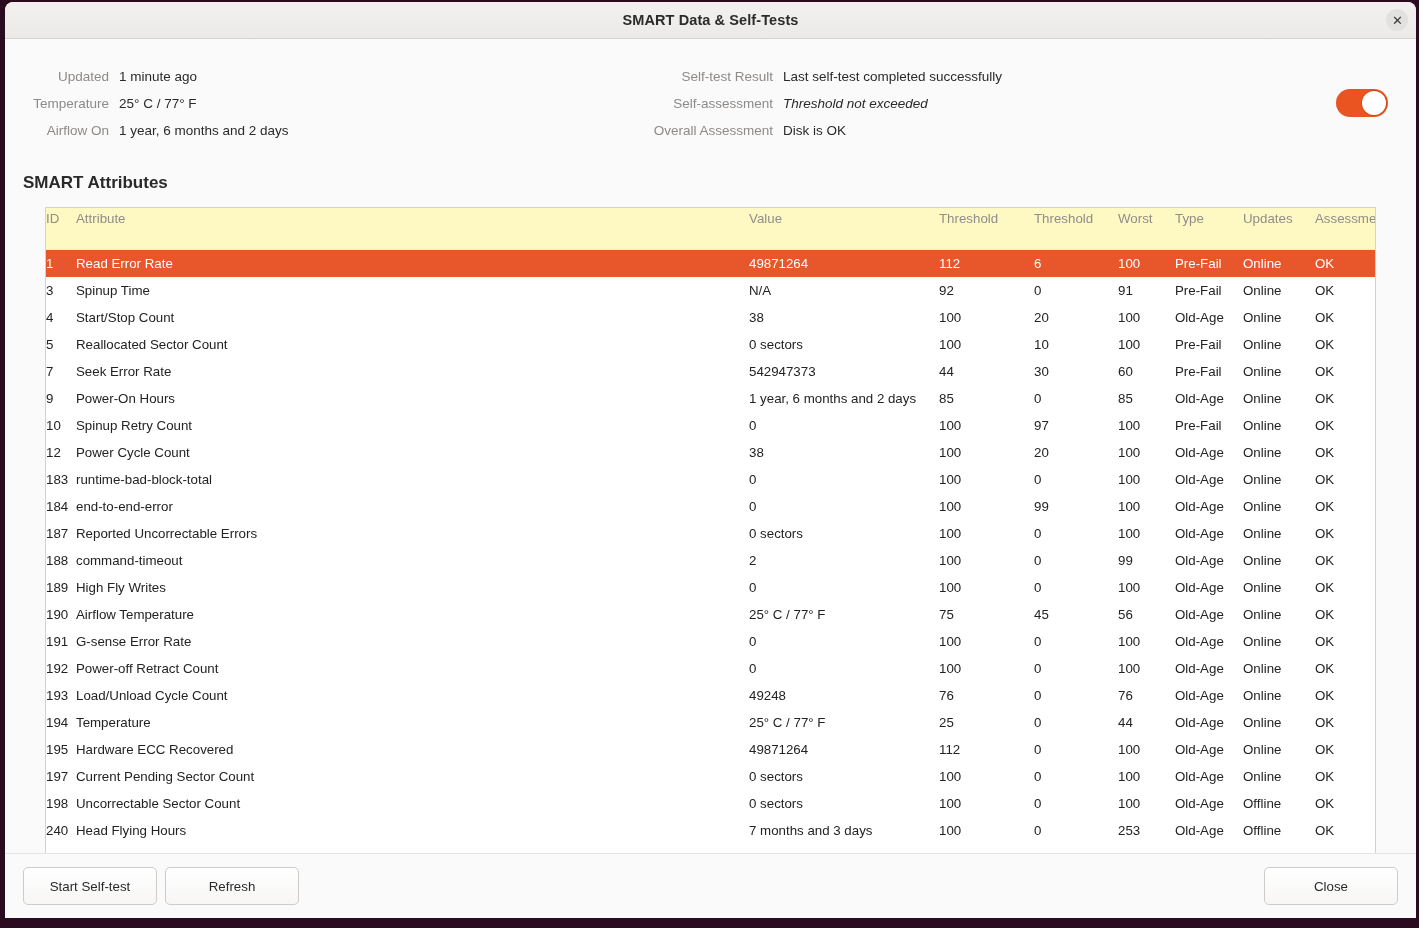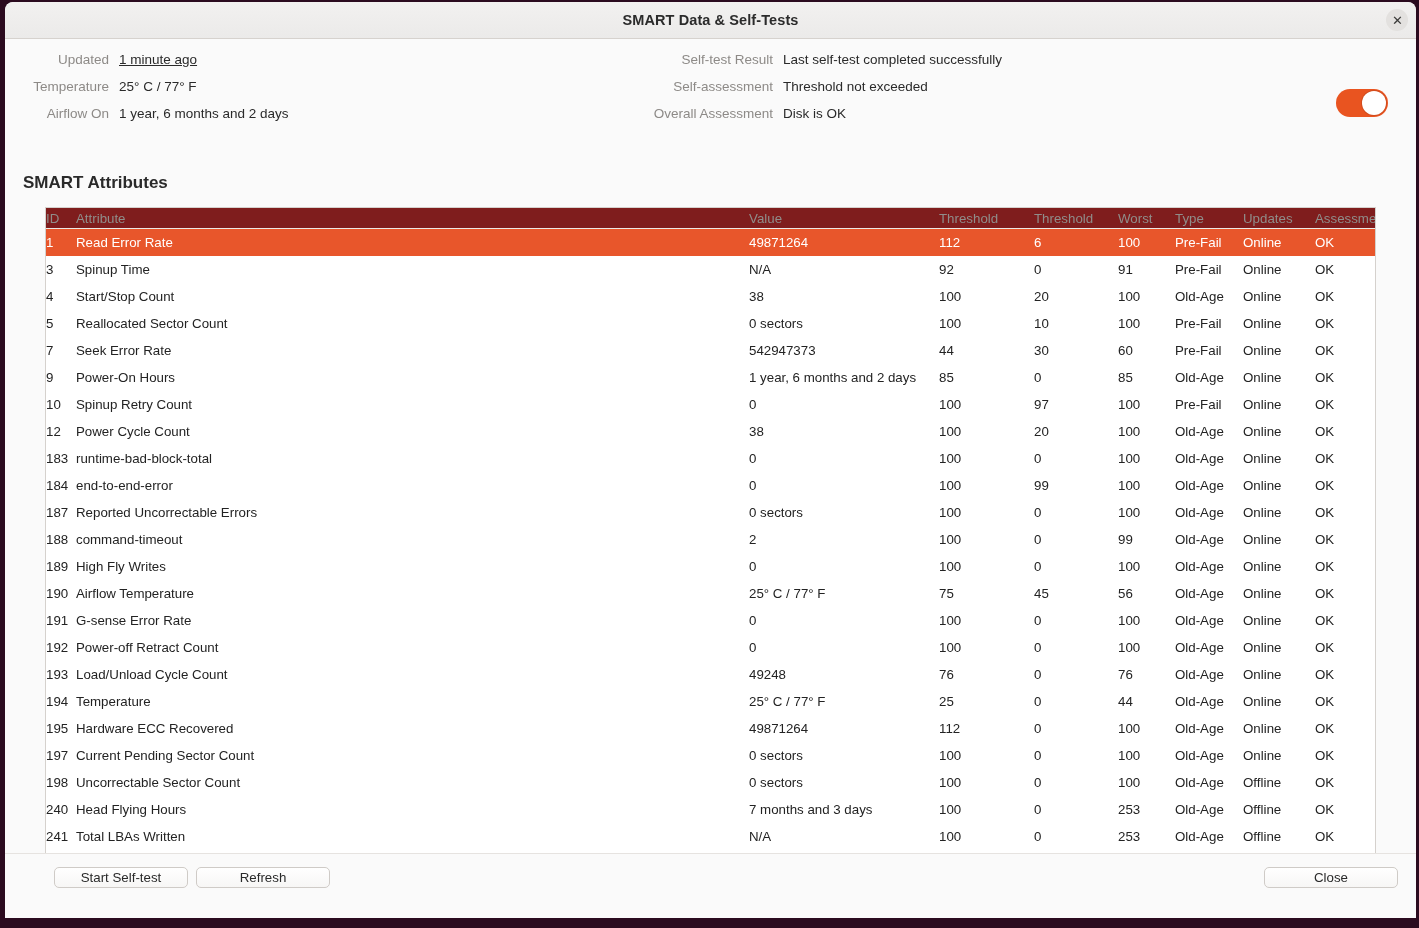--- a/index.html
+++ b/index.html
@@ -71,49 +71,49 @@
     flex: 1 1 auto;
     position: relative;
     background: #fafafa;
     padding: 0;
   }
 
   
   #summary {
     position: absolute;
     left: 0;
-    top: 10px;
+    top: 27px;
     width: 100%;
     height: 88px;
   }
   .sum-label {
     position: absolute;
     font-size: 13.5px;
     color: #8d8a87;
     text-align: right;
     white-space: nowrap;
   }
   .sum-value {
     position: absolute;
     font-size: 13.5px;
     color: #2a2a2a;
     white-space: nowrap;
   }
 
   #lbl-updated      { left: 0;   top: 3px;  width: 104px; }
-  #val-updated      { left: 114px; top: 3px; text-decoration: underline; }
+  #val-updated      { left: 114px; top: 3px; }
   #lbl-temperature  { left: 0;   top: 30px; width: 104px; }
   #val-temperature  { left: 114px; top: 30px; }
   #lbl-powered-on   { left: 0;   top: 57px; width: 104px; }
   #val-powered-on   { left: 114px; top: 57px; }
 
   #lbl-selftest     { left: 520px; top: 3px;  width: 248px; }
   #val-selftest     { left: 778px; top: 3px; }
   #lbl-selfassess   { left: 520px; top: 30px; width: 248px; }
-  #val-selfassess   { left: 778px; top: 30px; }
+  #val-selfassess   { left: 778px; top: 30px; font-style: italic; }
   #lbl-overall      { left: 520px; top: 57px; width: 248px; }
   #val-overall      { left: 778px; top: 57px; }
 
   
   #toggle {
     position: absolute;
     right: 28px;
     top: 50px;
     width: 52px;
     height: 28px;
@@ -157,22 +157,22 @@
   table.smart {
     width: 100%;
     border-collapse: collapse;
     table-layout: fixed;
     font-size: 13.3px;
   }
   table.smart th {
     font-weight: normal;
     color: #908d8a;
     text-align: left;
-    padding: 3px 0 2px 0;
-    background: #7f1d1d;
+    padding: 3px 0 23px 0;
+    background: #fef9c3;
     border-bottom: 1px solid #ebe8e5;
     font-size: 13.3px;
     white-space: nowrap;
   }
   table.smart td {
     color: #232323;
     padding: 2px 0;
     height: 23px;
     white-space: nowrap;
     overflow: hidden;
@@ -202,30 +202,29 @@
   
   #footer {
     flex: 0 0 64px;
     position: relative;
     background: #fafafa;
     border-top: 1px solid #e6e3e0;
   }
   .btn {
     position: absolute;
     top: 13px;
-    height: 21px;
+    height: 38px;
     background: linear-gradient(to bottom, #ffffff 0%, #f7f6f5 100%);
     border: 1px solid #cfcbc7;
     border-radius: 5px;
     font-size: 13.3px;
     color: #2a2a2a;
     font-family: "Liberation Sans", sans-serif;
     cursor: pointer;
     padding: 0 14px;
-    margin-left: 31px;
   }
   #btn-start-selftest { left: 18px;  width: 134px; }
   #btn-refresh        { left: 160px; width: 134px; }
   #btn-close          { right: 18px; width: 134px; }
 </style>
 </head>
 <body>
 
 <div id="window">
 

